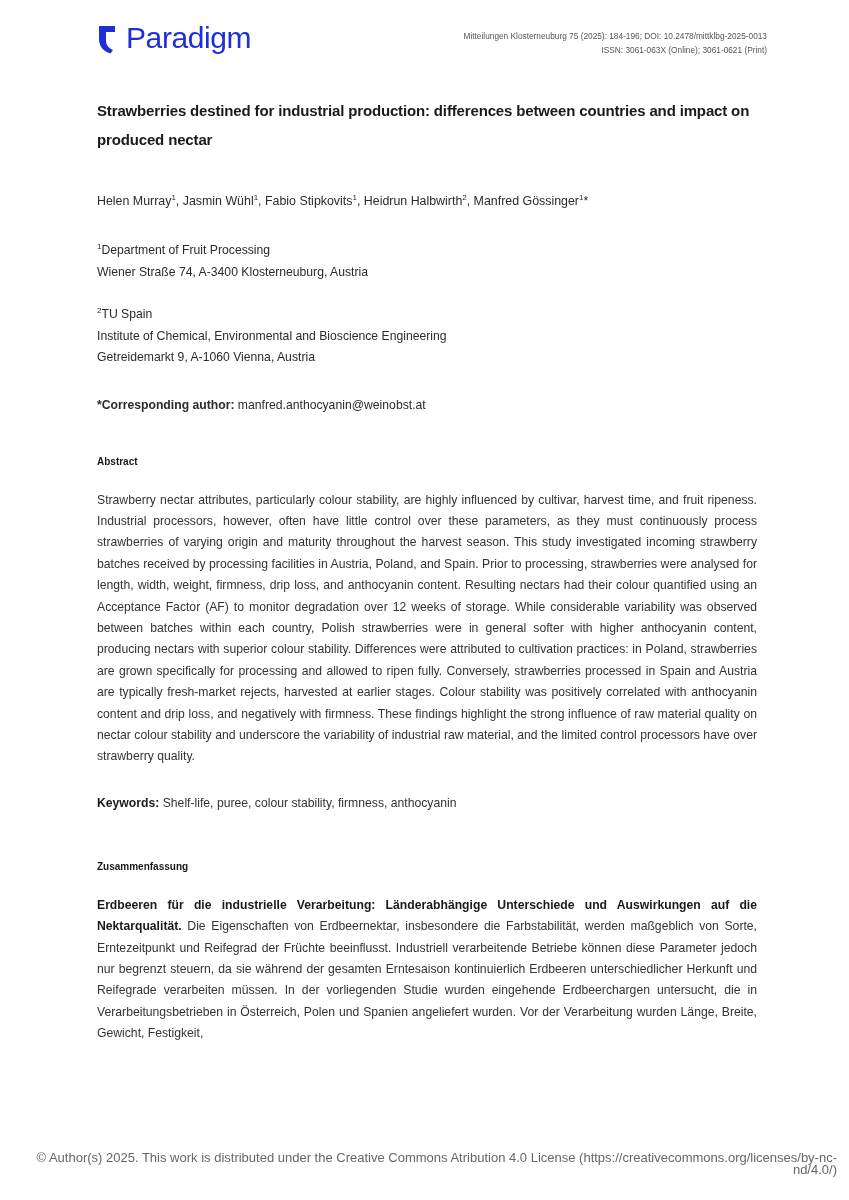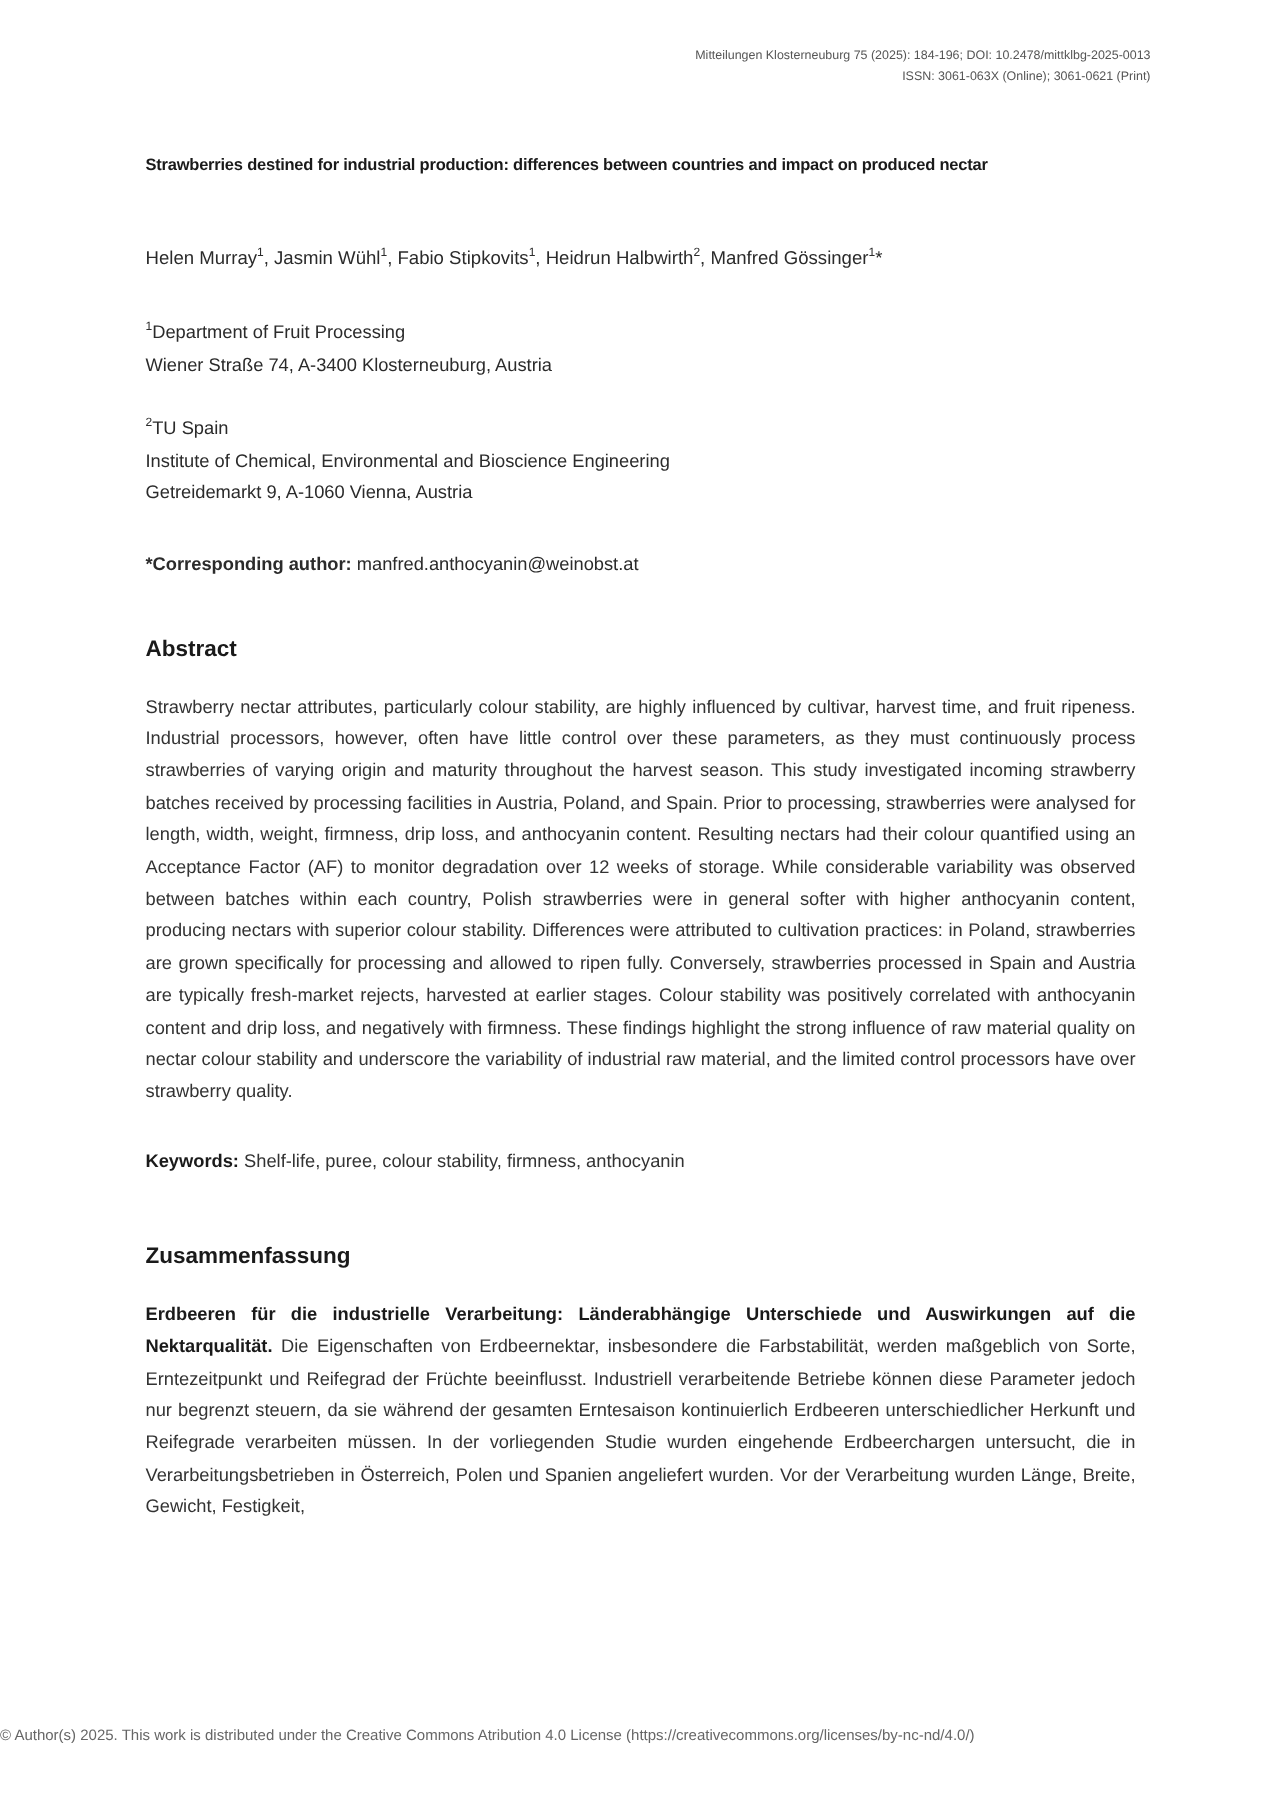--- a/index.html
+++ b/index.html
@@ -63,21 +63,21 @@
   }
 
   
   .article {
     position: absolute;
     left: 97px;
     top: 96px;
     width: 660px;
   }
   .doc-title {
-    font-size: 11px;
+    font-size: 15px;
     line-height: 29px;
     font-weight: bold;
     color: #1a1a1a;
     margin: 0 0 0 0;
     letter-spacing: -0.15px;
   }
   .authors {
     margin-top: 38px;
     font-size: 12.4px;
     line-height: 19px;
@@ -98,21 +98,21 @@
     margin-top: 26px;
     font-size: 12.2px;
     line-height: 21px;
     color: #2b2b2b;
     font-weight: bold;
   }
   .corresponding .corr-rest { font-weight: normal; }
 
   .section-heading {
     margin-top: 36px;
-    font-size: 15px;
+    font-size: 10px;
     line-height: 20px;
     font-weight: bold;
     color: #1a1a1a;
   }
   .section-heading.zusammen { margin-top: 43px; }
 
   .body-text {
     margin-top: 18px;
     font-size: 12.2px;
     line-height: 21.4px;
@@ -135,32 +135,38 @@
     right: 82px;
     top: 1131px;
     height: 0;
     border-top: 0px solid #ffffff;
   }
   .footer {
     position: absolute;
     left: 0;
     right: 12px;
     top: 1152px;
-    text-align: left;
-    font-size: 10px;
+    text-align: right;
+    font-size: 13px;
     line-height: 12px;
     color: #666666;
   }
 </style>
 </head>
 <body>
 
 <div class="page">
 
   <div class="masthead">
+    <div class="brand">
+      <svg class="brand-mark" viewBox="0 0 20 30">
+        <path d="M2 2 H18 V8 H9 V17 C9 21 11.5 24 16 26 L13.5 29.5 C6 27 2 22 2 15 Z" fill="#1f2fd6"></path>
+      </svg>
+      <span class="brand-name">Paradigm</span>
+    </div>
     <div class="journal-meta">
       <div>Mitteilungen Klosterneuburg 75 (2025): 184-196; DOI: 10.2478/mittklbg-2025-0013</div>
       <div>ISSN: 3061-063X (Online); 3061-0621 (Print)</div>
     </div>
   </div>
 
   <div class="article">
 
     <h1 class="doc-title">Strawberries destined for industrial production: differences between countries and impact on produced nectar</h1>
 

